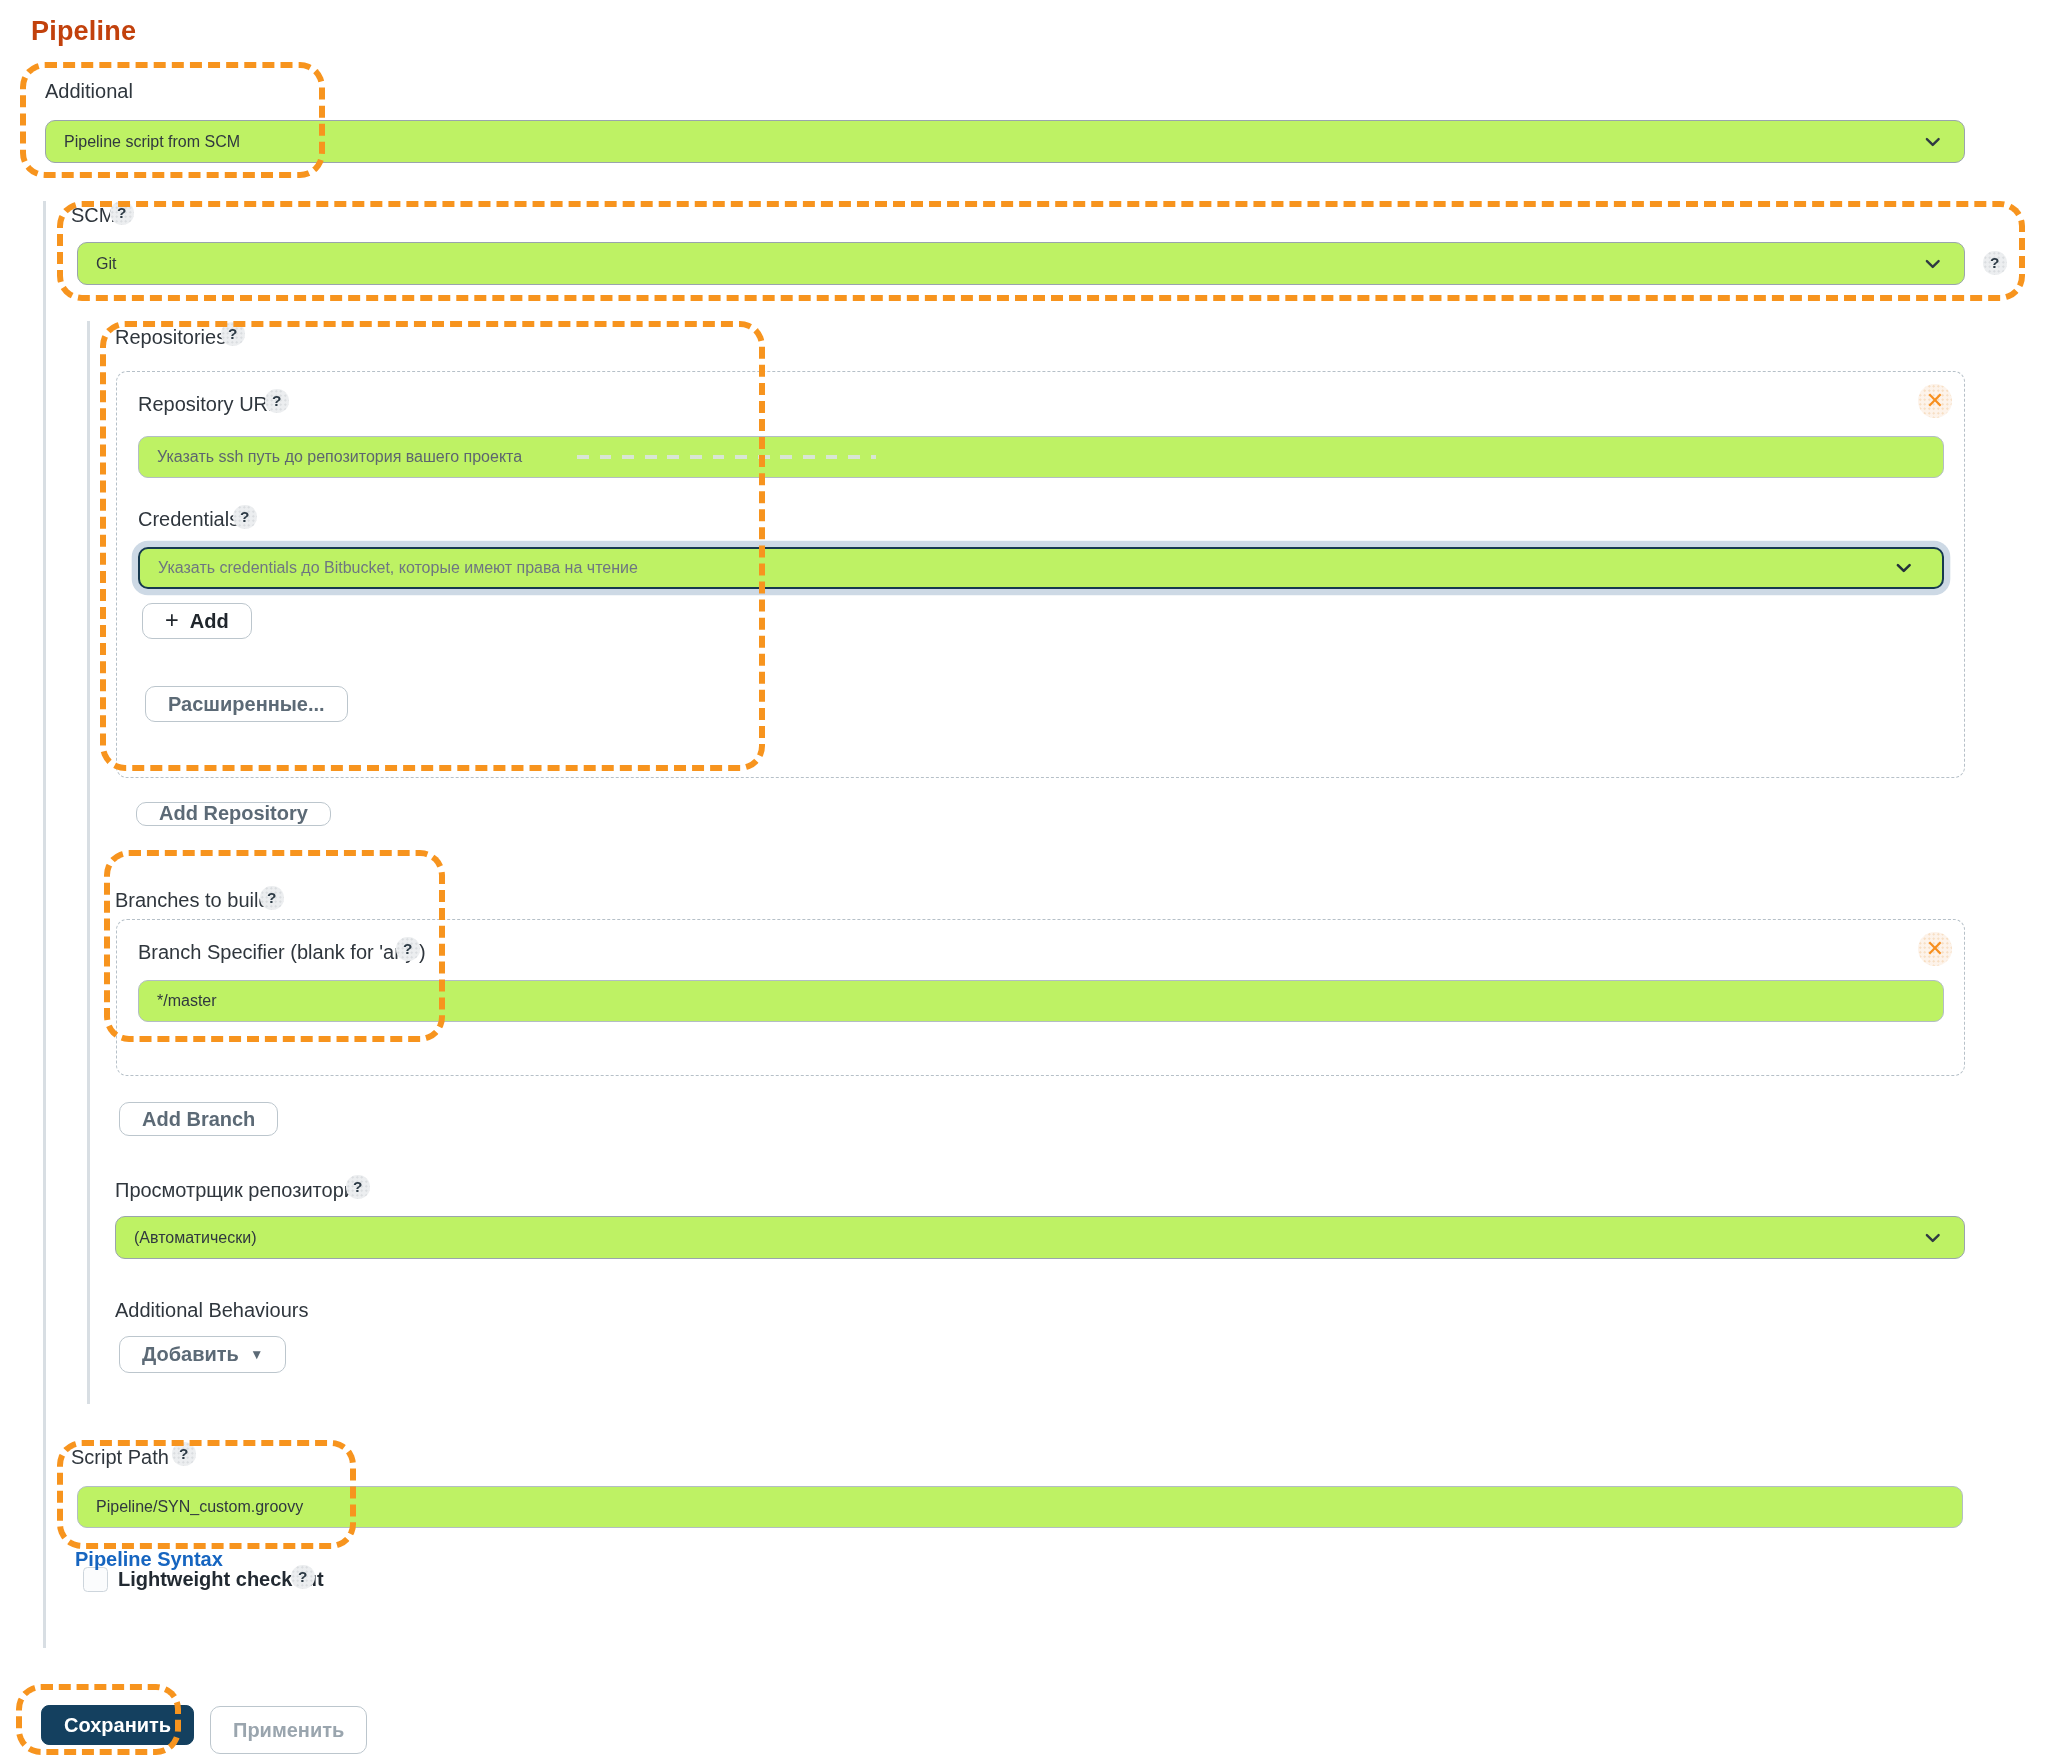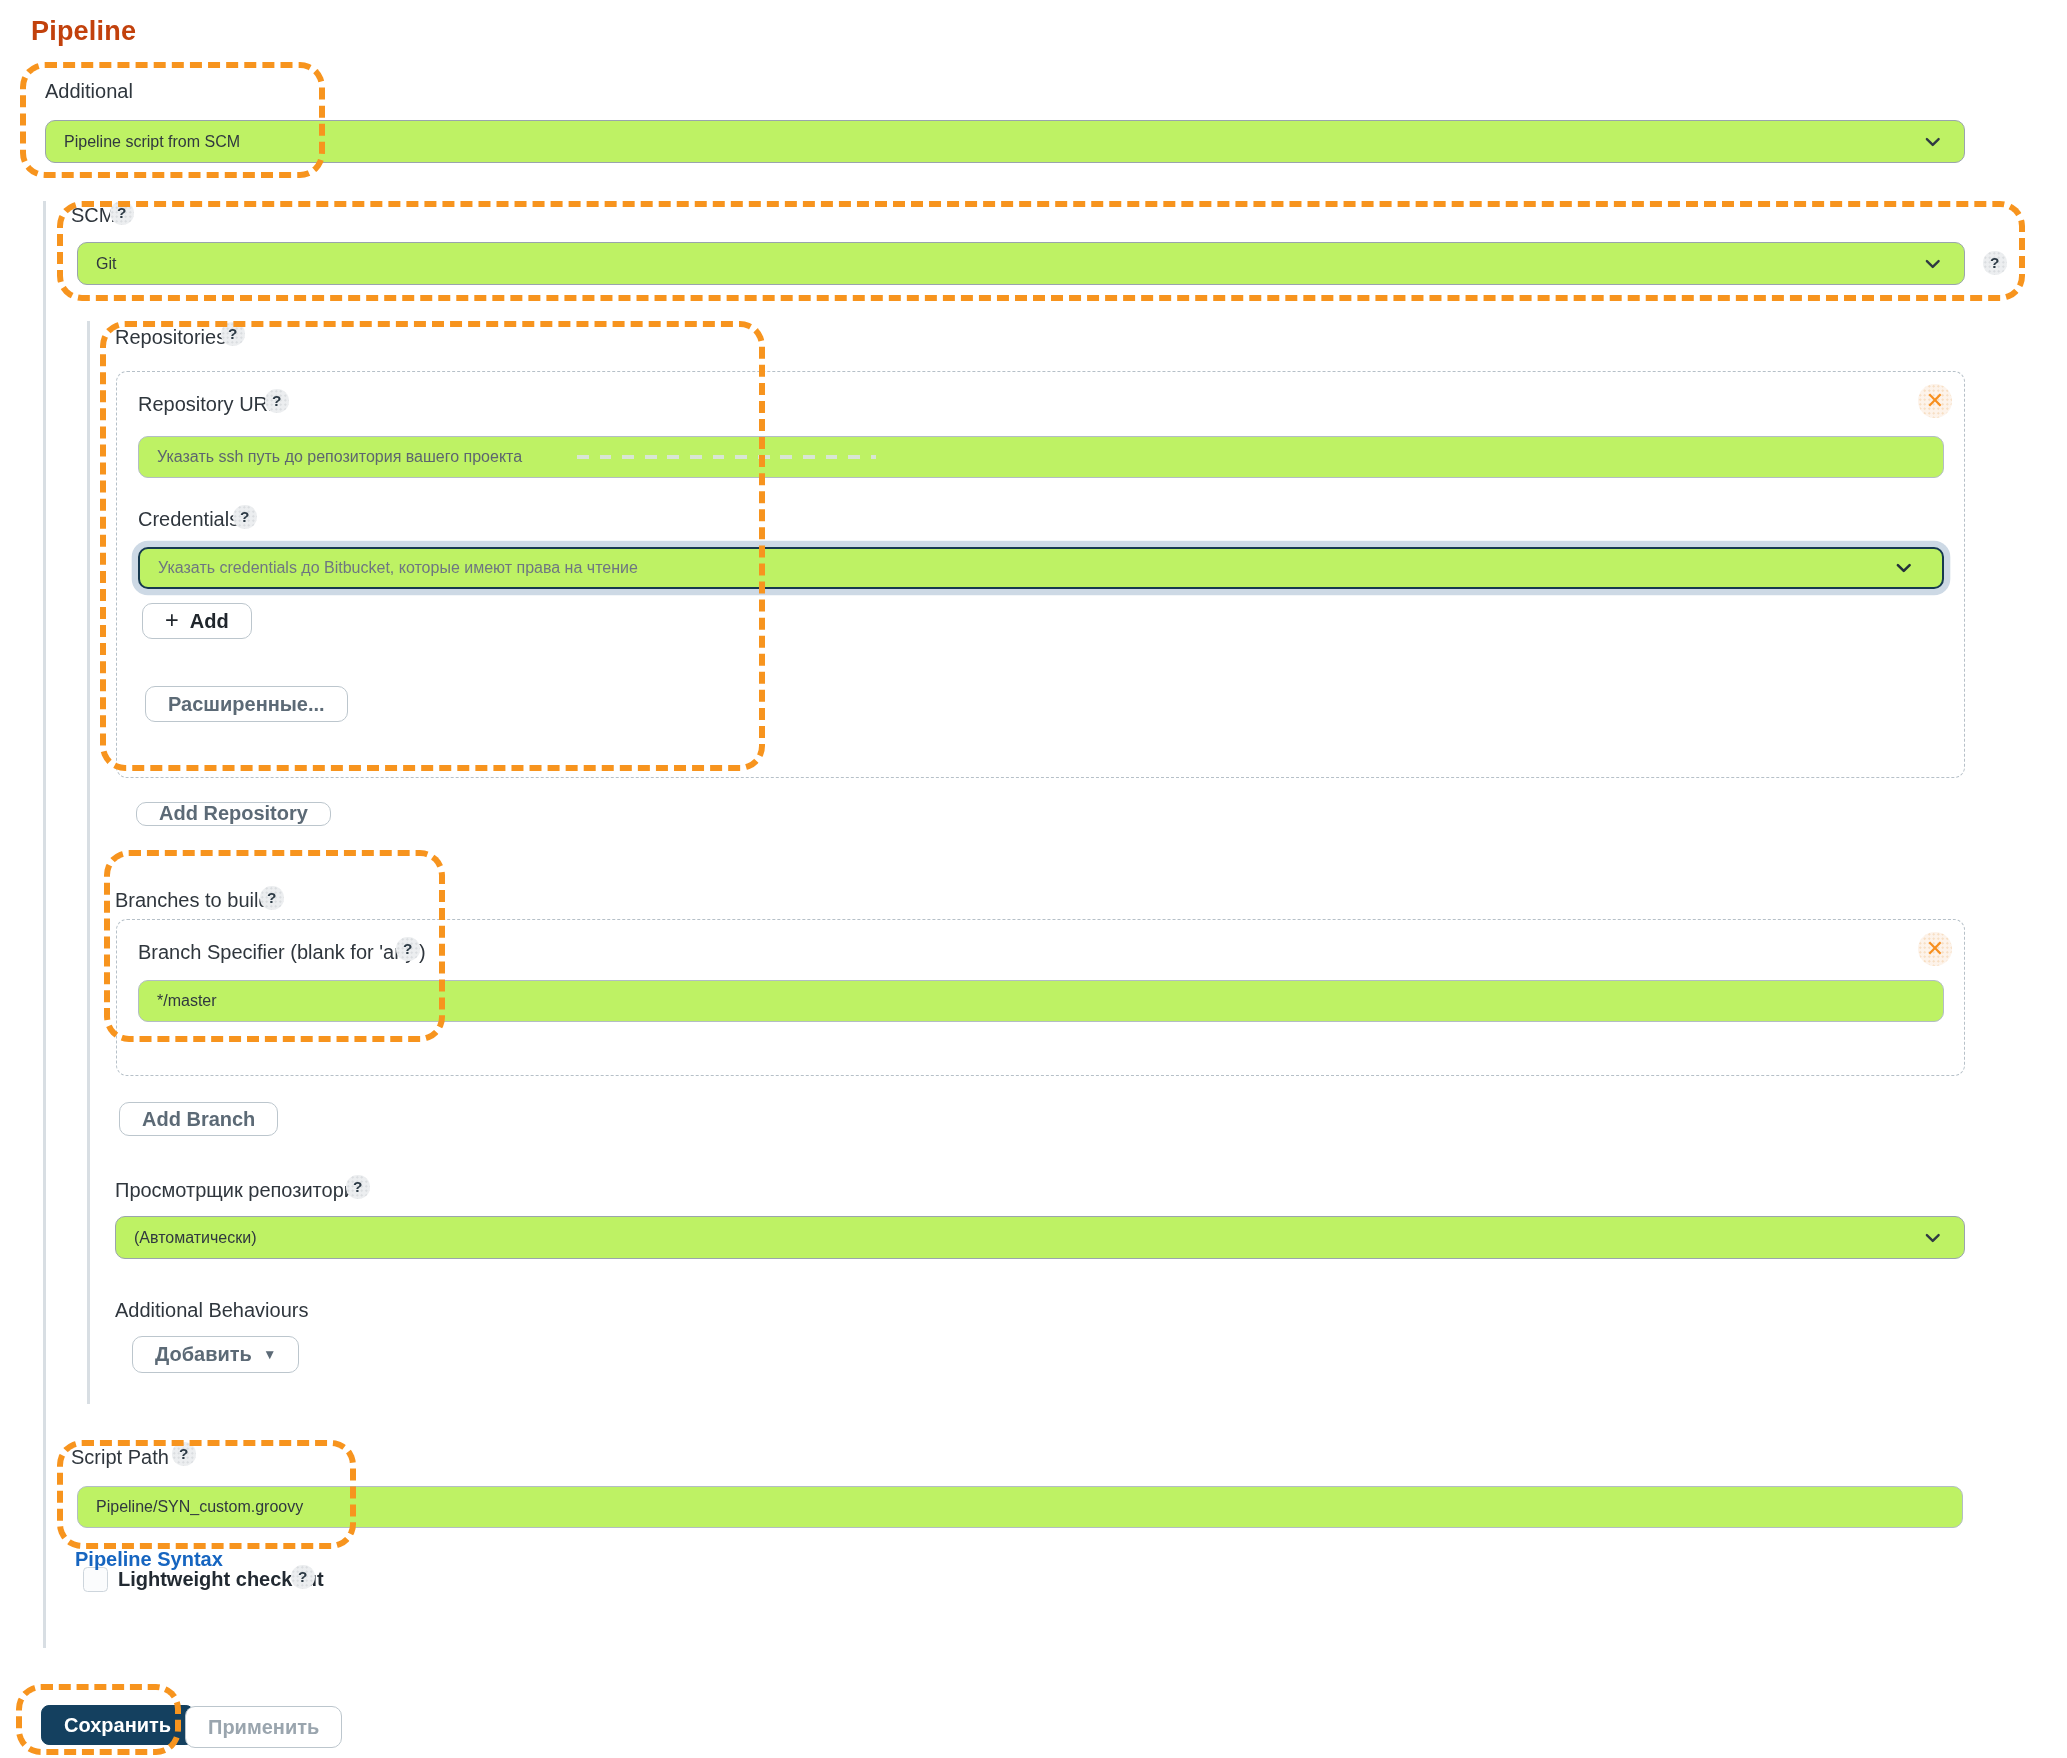--- a/index.html
+++ b/index.html
@@ -41,21 +41,21 @@
 
   
   .btn {
     position:absolute; display:inline-flex; align-items:center; justify-content:center;
     gap:11px; background:#fff; border:1.8px solid #bcc6cd; border-radius:10px;
     font-size:20px; font-weight:700; color:#5c6a76; padding:0 22px; height:36px;
     cursor:pointer; white-space:nowrap;
   }
   .btn.dark-text { color:#20262c; }
   .btn.primary { background:#14405f; border:1.8px solid #14405f; color:#ffffff; height:40px; border-radius:8.1px; }
-  .btn.muted { color:#9aa5ae; height:42px; }
+  .btn.muted { color:#9aa5ae; height:48px;margin-left:25px; }
   .btn .plus { font-weight:400; font-size:23.5px; line-height:1; color:#20262c; }
   .btn .caret { font-size:13.6px; color:#5c6a76; }
 
   
   .dashed-card {
     position:absolute; border:1.8px dashed #b6c0c8; border-radius:11px; background:#fff;
   }
 
   
   .close-btn {
@@ -170,21 +170,21 @@
 <div class="abs form-label" style="left:115px; top:1179px;">Просмотрщик репозитория</div>
 <span class="help-badge abs" style="left:346px; top:1175px;">?</span>
 <div class="select" style="left:115px; top:1216px; width:1850px;">
   <span>(Автоматически)</span>
   <svg class="chevron" viewBox="0 0 24 24">
     <path d="M6 9l6 6 6-6" fill="none" stroke="#303a43" stroke-width="2.4" stroke-linecap="round" stroke-linejoin="round"></path>
   </svg>
 </div>
 
 <div class="abs form-label" style="left:115px; top:1299px;">Additional Behaviours</div>
-<button class="btn" style="left:132px; top:1336px; height:37px;">
+<button class="btn" style="left:119px; top:1336px; height:37px;">
   <span>Добавить</span>
   <span class="caret">▼</span>
 </button>
 
 <div class="abs form-label" style="left:71px; top:1446px;">Script Path</div>
 <span class="help-badge abs" style="left:172px; top:1442px;">?</span>
 <div class="text-input" style="left:77px; top:1486px; width:1886px;">
   <span>Pipeline/SYN_custom.groovy</span>
 </div>
 

